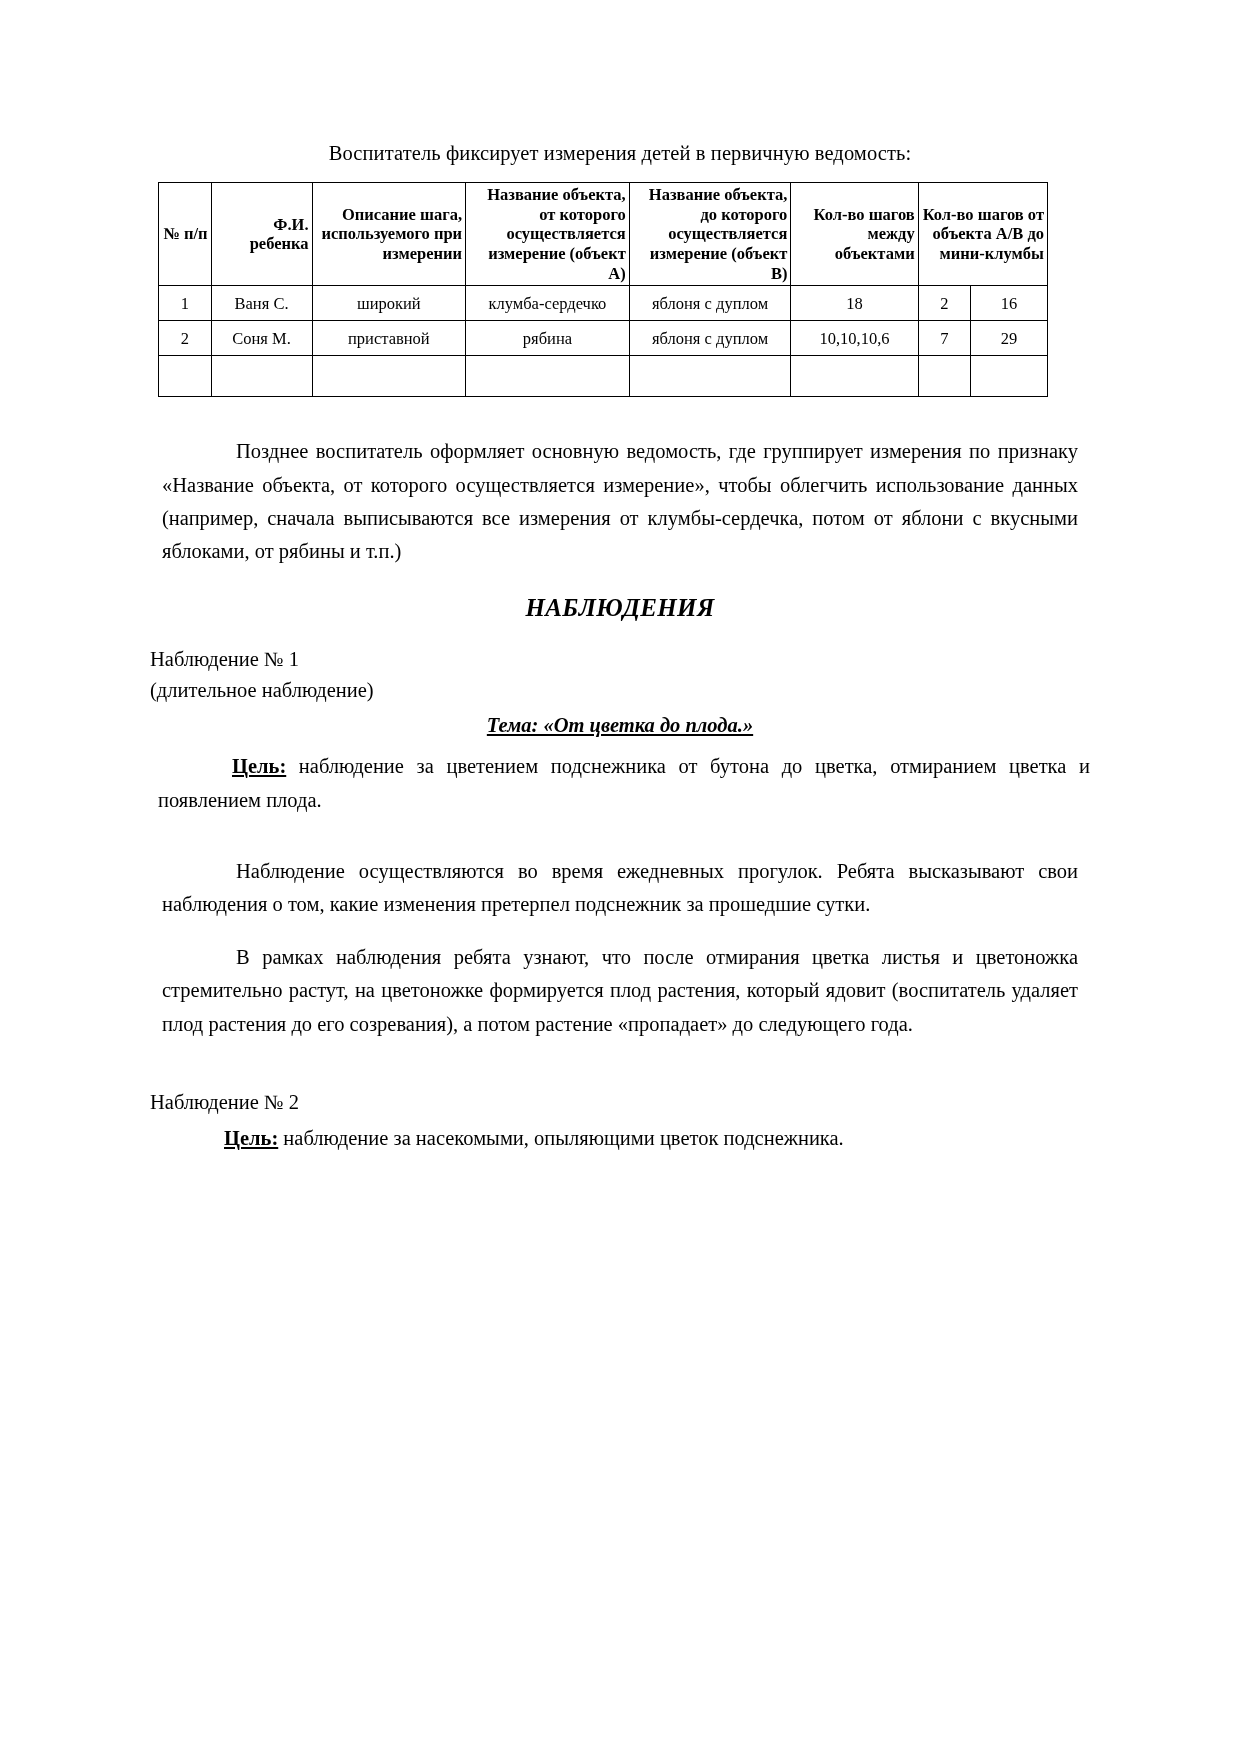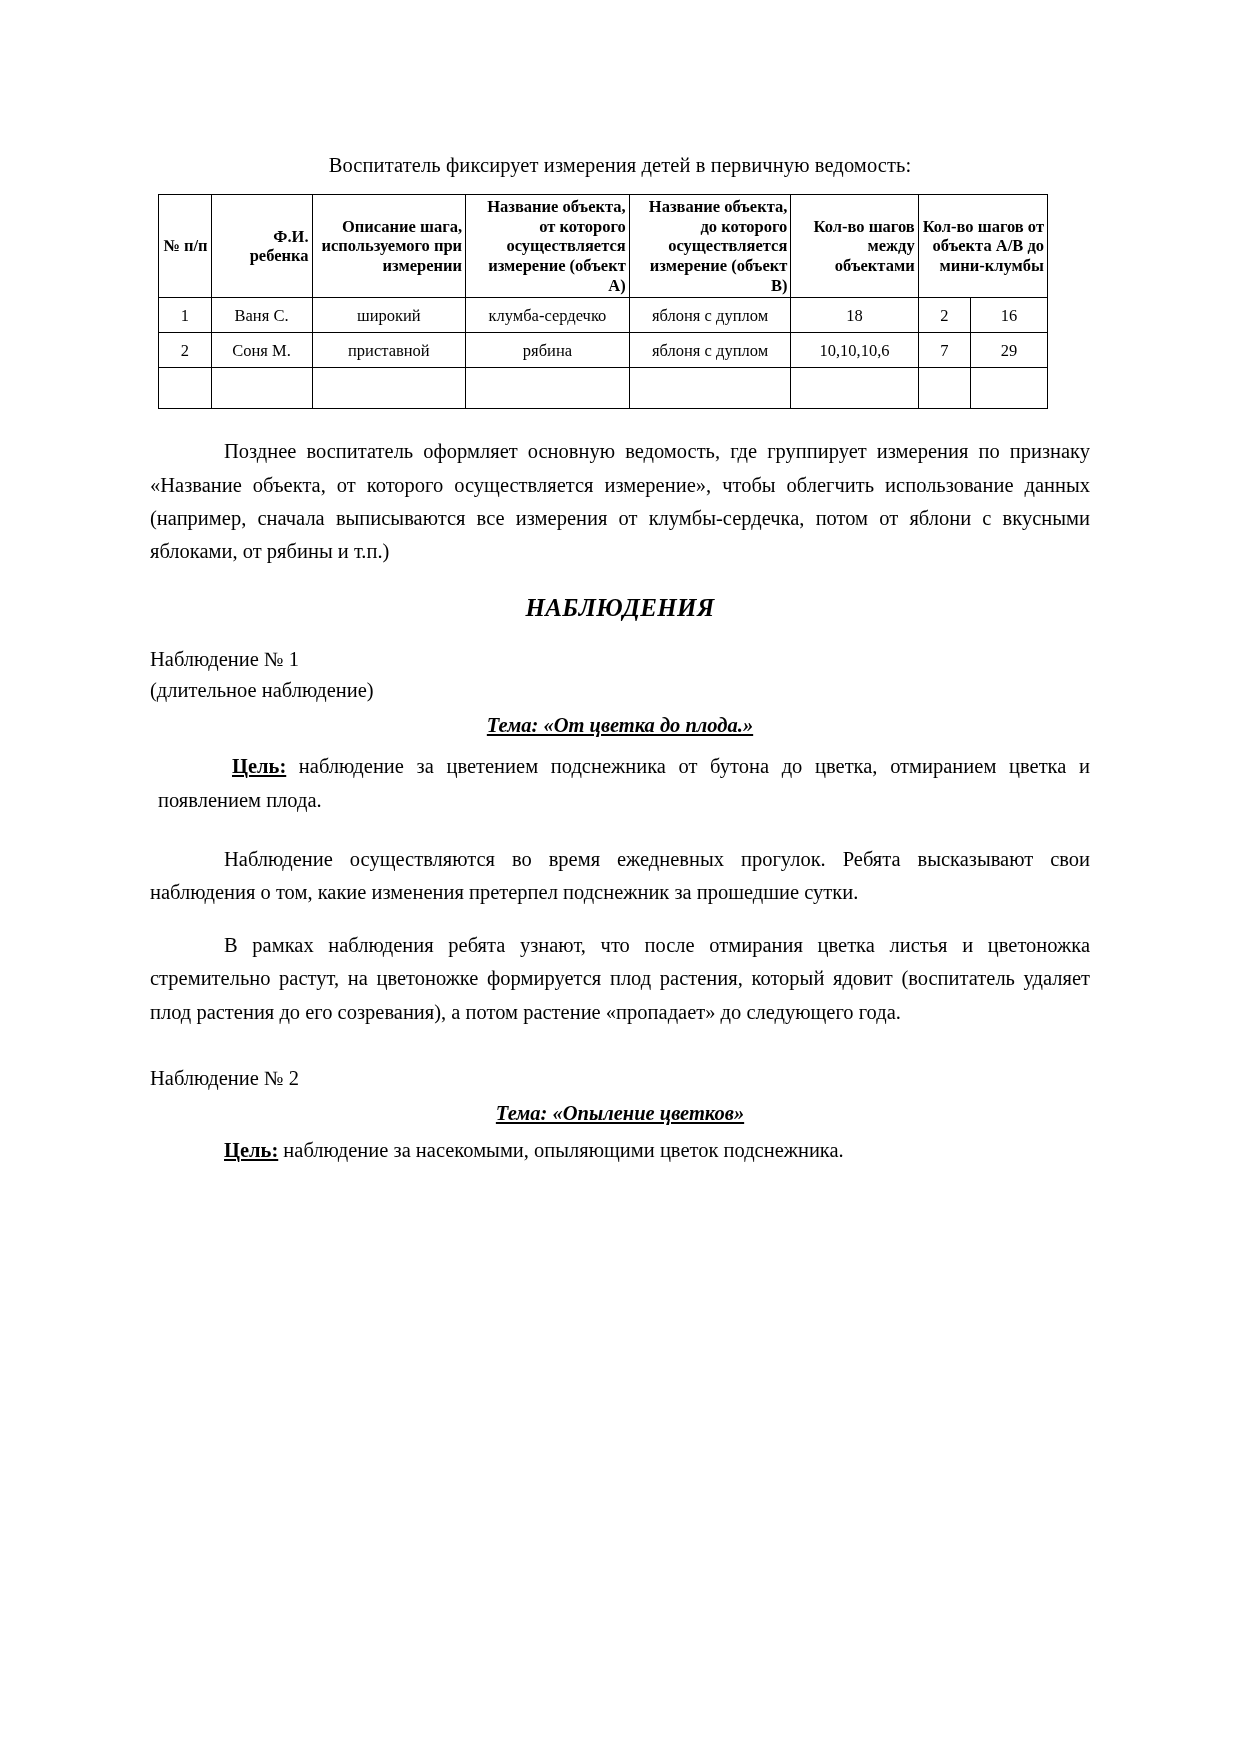--- a/index.html
+++ b/index.html
@@ -16,21 +16,21 @@
     padding: 140px 150px 0 150px;
     font-family: "Liberation Serif", "DejaVu Serif", serif;
     color: #000000;
   }
 
   
   .intro-line {
     font-size: 20.5px;
     line-height: 1.28;
     text-align: center;
-    margin: 12px 0 16px 0;
+    margin: 0 0 16px 0;
     letter-spacing: 0.1px;
   }
 
   
   table.ledger {
     border-collapse: collapse;
     width: 890px;
     margin: 0 0 0 8px;
     table-layout: fixed;
   }
@@ -61,21 +61,21 @@
   td.left-cell { text-align: left; padding-left: 8px; }
   tr.empty-row td { height: 36px; }
   tr.data-row td { height: 30px; }
 
   
   p.body {
     font-size: 20.5px;
     line-height: 1.62;
     text-align: justify;
     text-indent: 74px;
-    margin: 0;
+    margin: 12px;
     -webkit-hyphens: none;
     hyphens: none;
   }
   p.body.gap-top { margin-top: 20px; }
 
   
   h1.section-title {
     font-size: 25px;
     font-weight: bold;
     font-style: italic;
@@ -199,17 +199,16 @@
   <p class="goal"><span class="goal-label">Цель:</span><span> наблюдение за цветением подснежника от бутона до цветка, отмиранием цветка и появлением плода.</span></p>
 
   <div class="block-gap"></div>
 
   <p class="body">Наблюдение осуществляются во время ежедневных прогулок. Ребята высказывают свои наблюдения о том, какие изменения претерпел подснежник за прошедшие сутки.</p>
   <p class="body gap-top">В рамках наблюдения ребята узнают, что после отмирания цветка листья и цветоножка стремительно растут, на цветоножке формируется плод растения, который ядовит (воспитатель удаляет плод растения до его созревания), а потом растение «пропадает» до следующего года.</p>
 
   <div class="block-gap-lg"></div>
 
   <p class="centered">Наблюдение № 2</p>
-  <p class="theme"><span class="theme-text">Тема: «Опыление цветков»</span></p>
 
   <p class="goal-2"><span class="goal-label">Цель:</span><span> наблюдение за насекомыми, опыляющими цветок подснежника.</span></p>
 
 </div>
 
 </body></html>

